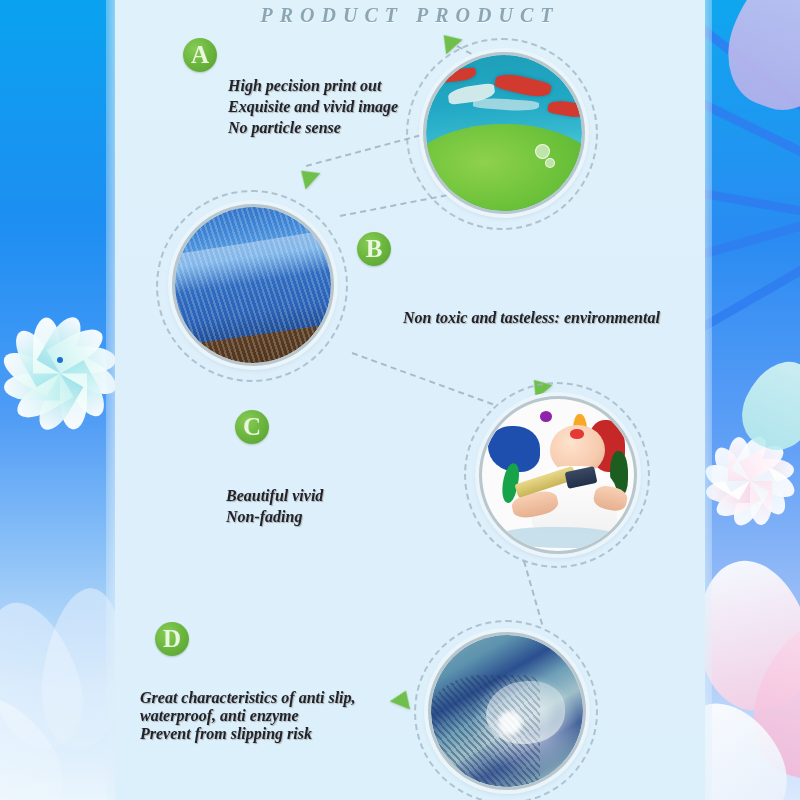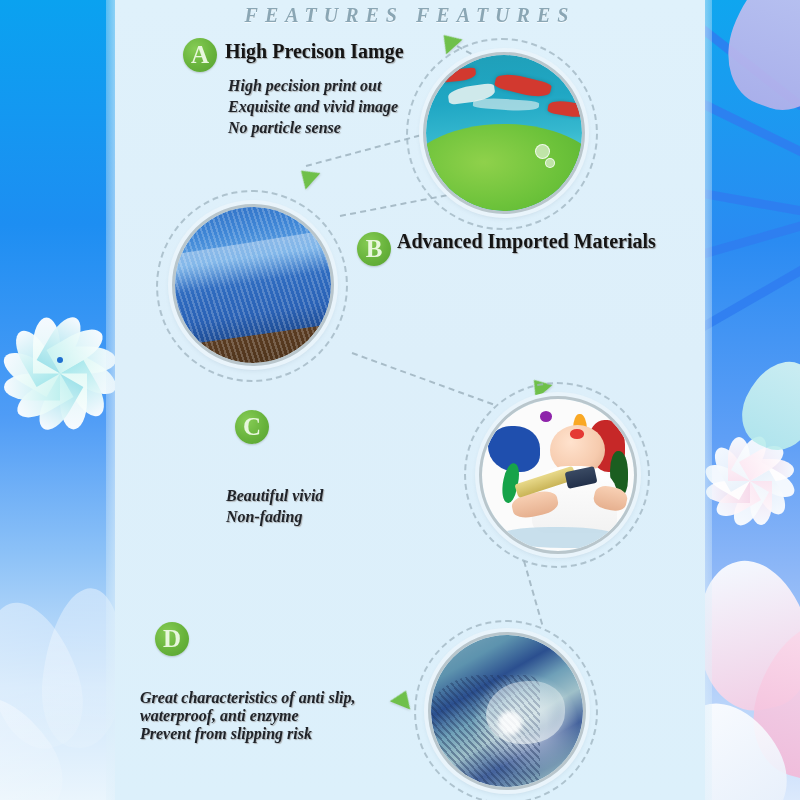--- a/index.html
+++ b/index.html
@@ -173,21 +173,21 @@
         <div style="position: absolute; left: -24px; top: 700px; width: 100px; height: 130px; border-radius: 50% 50% 44% 44% / 58% 58% 42% 42%; background: linear-gradient(rgb(255, 255, 255), rgb(232, 240, 251)); opacity: 0.9; transform: rotate(-28deg);"></div>
         <div style="position: absolute; left: 42px; top: 360px; width: 70px; height: 90px; border-radius: 50% 50% 44% 44% / 58% 58% 42% 42%; background: linear-gradient(rgb(216, 246, 242), rgb(185, 236, 236)); opacity: 0.9; transform: rotate(24deg);"></div>
       </div>
   </div>
 
   <div class="rail rail-left"></div>
   <div class="rail rail-right"></div>
 
   <div class="panel"></div>
 
-  <div class="title">FEATURES FEATURES</div>
+  <div class="title">PRODUCT PRODUCT</div>
 
   <div class="dash" style="left:306px;top:165px;width:128px;transform:rotate(-15deg);"></div>
   <div class="arrow" style="left:296px;top:168px;transform:rotate(-48deg);"></div>
 
   <div class="dash" style="left:448px;top:40px;width:120px;transform:rotate(29deg);"></div>
   <div class="arrow" style="left:438px;top:33px;transform:rotate(-42deg);"></div>
 
   <div class="dash" style="left:340px;top:215px;width:160px;transform:rotate(-11deg);"></div>
 
   <div class="dash" style="left:352px;top:352px;width:150px;transform:rotate(20deg);"></div>
@@ -244,27 +244,26 @@
   <div class="shot" style="left:428px;top:632px;width:152px;height:152px;">
     <div class="inner">
       <div class="marble"></div>
       <div class="marble-hatch"></div>
       <div class="drop"></div>
       <div class="drop-core"></div>
     </div>
   </div>
 
   <div class="badge" style="left:183px;top:38px;">A</div>
-  <div class="head" style="left:225px;top:40px;">High Precison Iamge</div>
   <div class="body" style="left:228px;top:76px;">High pecision print out</div>
   <div class="body" style="left:228px;top:97px;">Exquisite and vivid image</div>
   <div class="body" style="left:228px;top:118px;">No particle sense</div>
 
   <div class="badge" style="left:357px;top:232px;">B</div>
-  <div class="head" style="left:397px;top:230px;">Advanced Imported Materials</div>
+  <div class="body" style="left:403px;top:308px;">Non toxic and tasteless: environmental</div>
 
   <div class="badge" style="left:235px;top:410px;">C</div>
   <div class="body" style="left:226px;top:486px;">Beautiful vivid</div>
   <div class="body" style="left:226px;top:507px;">Non-fading</div>
 
   <div class="badge" style="left:155px;top:622px;">D</div>
   <div class="body" style="left:140px;top:688px;">Great characteristics of anti slip,</div>
   <div class="body" style="left:140px;top:706px;">waterproof, anti enzyme</div>
   <div class="body" style="left:140px;top:724px;">Prevent from slipping risk</div>
 

